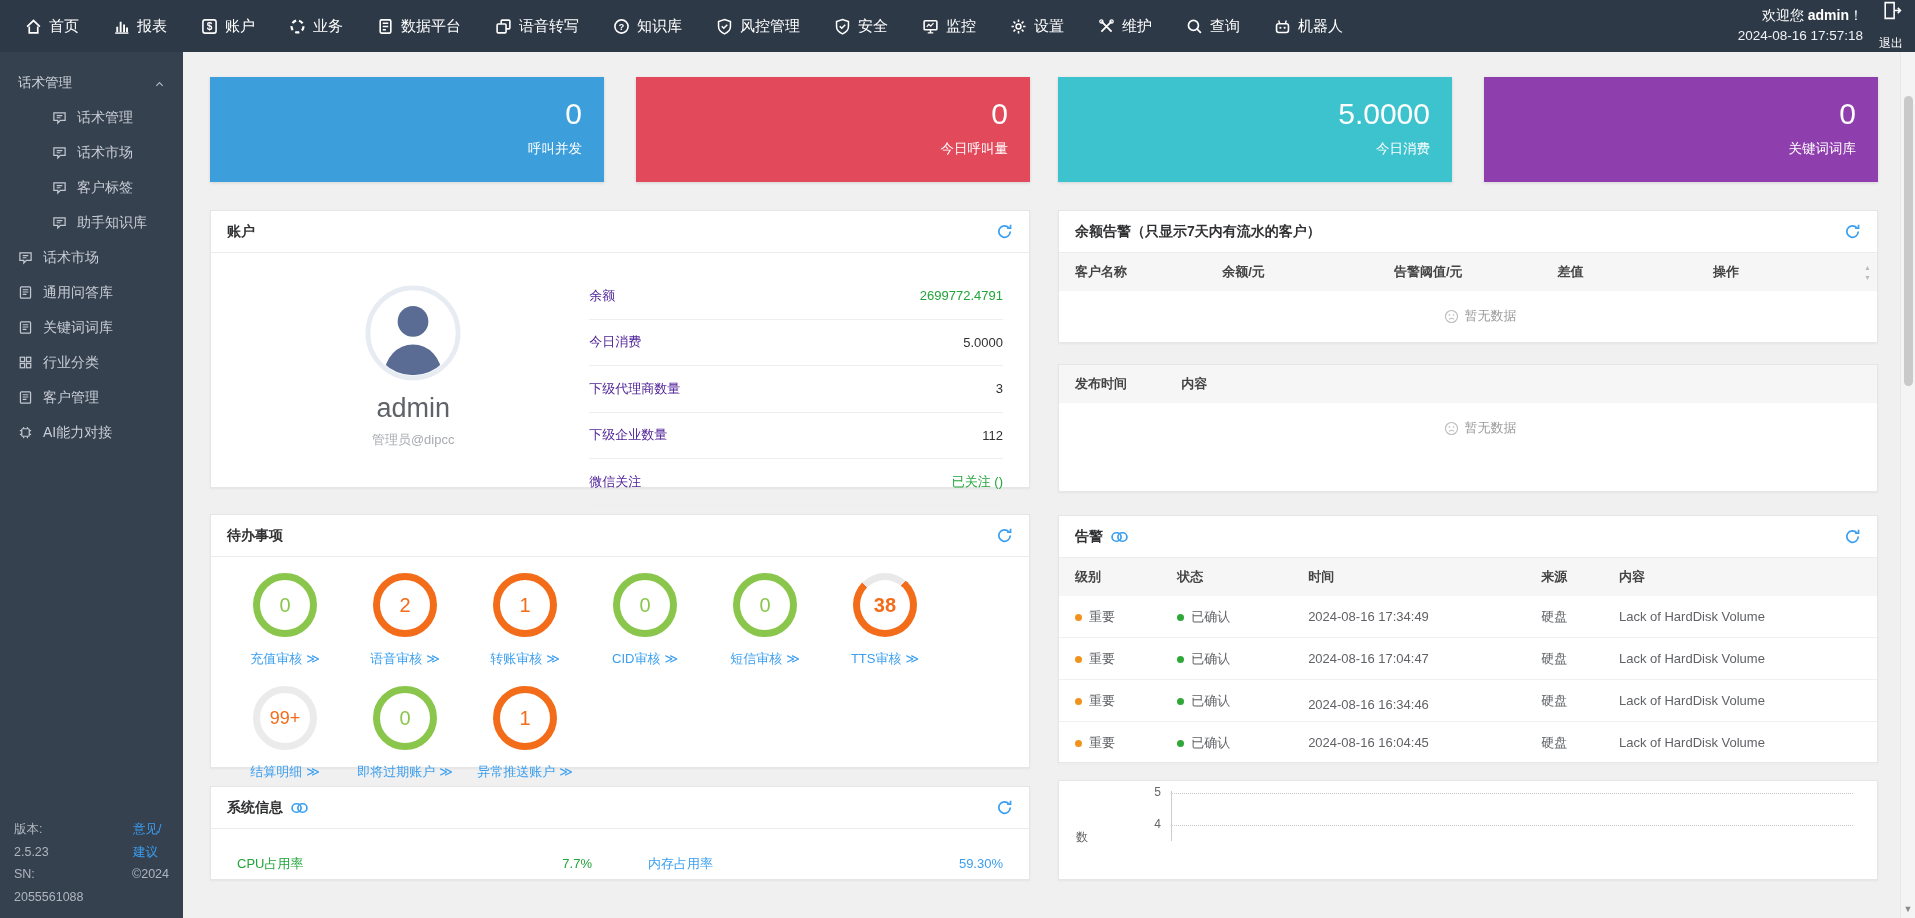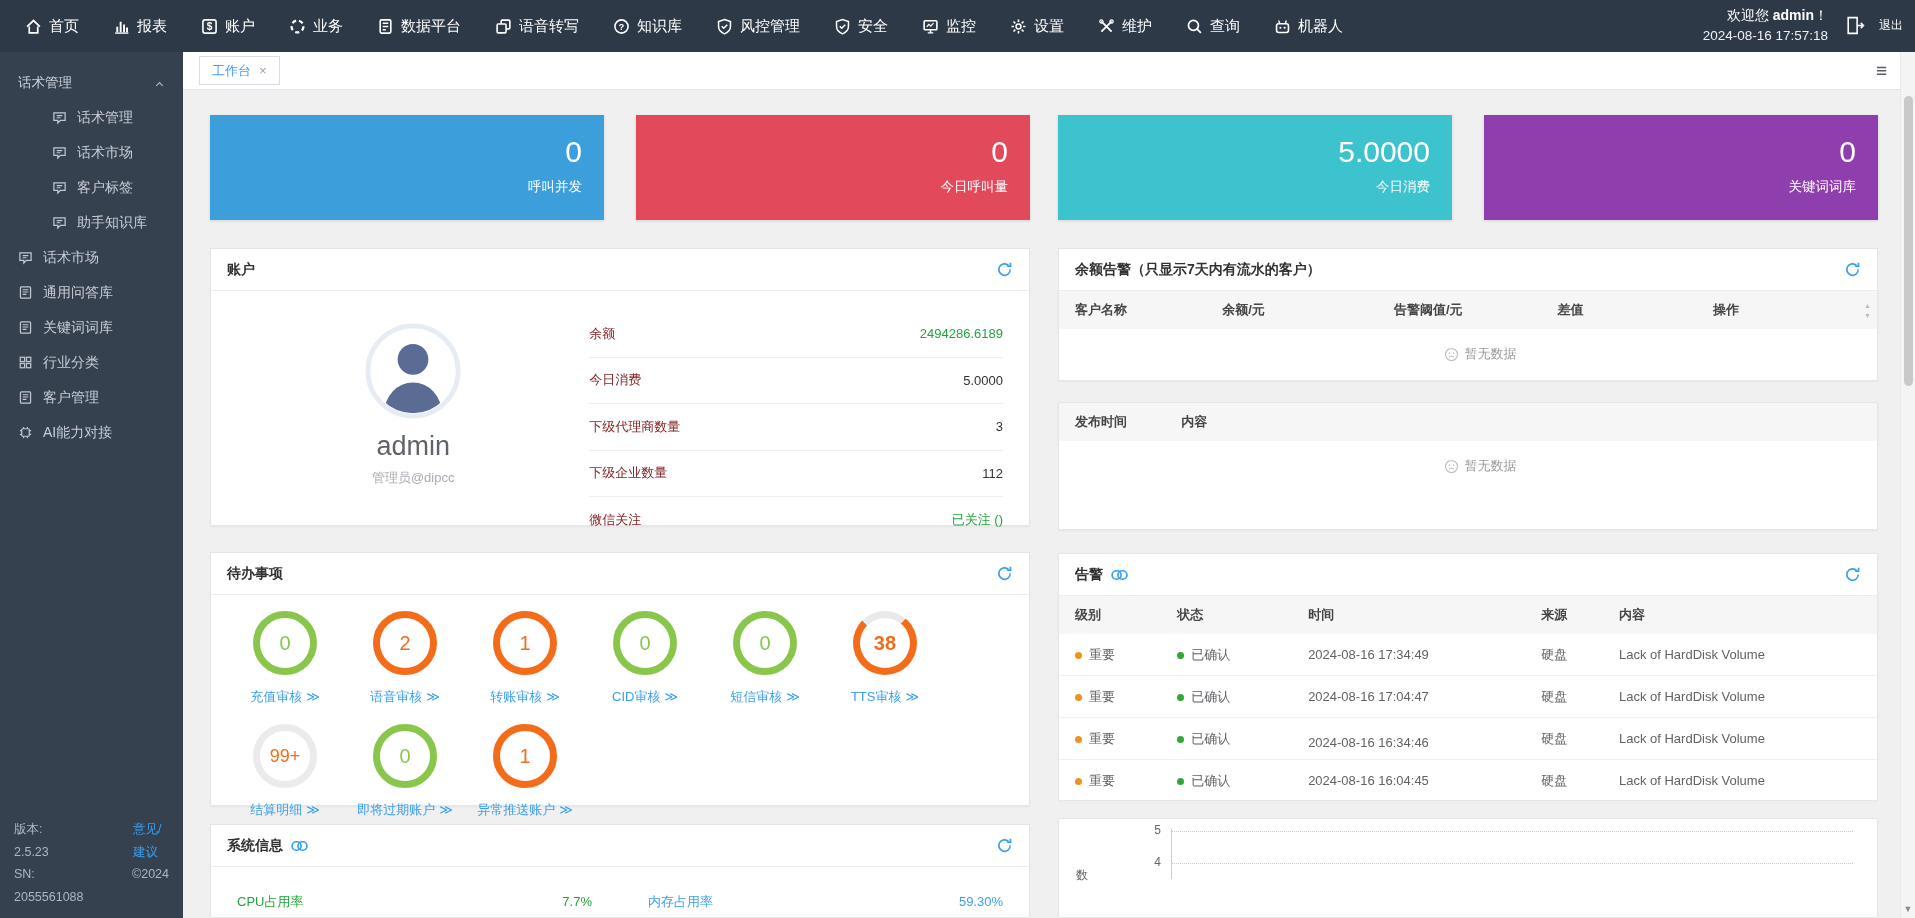--- a/index.html
+++ b/index.html
@@ -9,21 +9,21 @@
   
   .navbar { height:52px; background:#2e3947; display:flex; align-items:center; color:#fff; flex:0 0 52px; }
   .nav-items { display:flex; align-items:center; height:100%; margin-left:8px; }
   .nav-item { display:flex; align-items:center; gap:7px; padding:0 17px; height:100%; color:#fff; font-size:15px; cursor:pointer; text-decoration:none; white-space:nowrap; }
   .nav-ic { width:17px; height:17px; display:inline-flex; color:#fff; }
   .nav-ic svg { width:100%; height:100%; }
   .nav-right { margin-left:auto; display:flex; align-items:center; }
   .welcome-block { text-align:right; font-size:14px; line-height:1.55; margin-right:16px; }
   .welcome-line b { font-weight:bold; }
   .time-line { font-size:13.5px; color:#eef1f5; }
-  .logout { display:flex; flex-direction:row; align-items:center; gap:14px; margin-right:12px; cursor:pointer; }
+  .logout { display:flex; flex-direction:column; align-items:center; gap:14px; margin-right:12px; cursor:pointer; }
   .logout .lg-ic { width:21px; height:21px; color:#fff; }
   .logout .lg-ic svg { width:100%; height:100%; }
   .logout .lg-txt { font-size:12px; color:#fff; }
 
   
   .body { flex:1; display:flex; min-height:0; }
   .sidebar { width:183px; background:#364150; position:relative; flex:0 0 183px; color:#c8cdd6; }
   .menu { padding-top:14px; }
   .m-group-head { display:flex; align-items:center; height:34px; padding:0 18px; font-size:13.5px; cursor:pointer; color:#cdd2da; }
   .m-group-head .chev { margin-left:auto; width:11px; height:11px; color:#aeb5bf; }
@@ -62,21 +62,21 @@
 
   
   .panel.account { margin-top:28px; height:278px; }
   .acct-body { display:flex; padding:18px 26px 0 26px; }
   .acct-left { width:46%; display:flex; flex-direction:column; align-items:center; padding-top:14px; }
   .avatar { width:96px; height:96px; }
   .acct-name { font-size:27px; color:#5f6368; margin-top:12px; }
   .acct-role { font-size:13px; color:#a8abb2; margin-top:7px; }
   .acct-rows { flex:1; padding-top:2px; }
   .acct-row { display:flex; align-items:center; height:46.5px; border-bottom:1px solid #eeeeee; font-size:13px; }
-  .acct-row .lbl { color:#7f1d1d; }
+  .acct-row .lbl { color:#4c1d95; }
   .acct-row .val { margin-left:auto; }
   .val-green { color:#21a53a; }
   .val-dark { color:#303133; }
   .val-red { color:#f23c3c; }
 
   
   .panel.todo { margin-top:26px; height:254px; }
   .todo-grid { display:grid; grid-template-columns:repeat(6,120px); row-gap:18px; padding:16px 0 0 14px; justify-items:center; }
   .todo-cell { display:flex; flex-direction:column; align-items:center; }
   .ring { width:64px; height:64px; border-radius:50%; border:7px solid #ccc; display:flex; align-items:center; justify-content:center; font-size:20px; }
@@ -386,27 +386,20 @@
           <a>意见/建议</a>
         </div>
         <div class="sf-row">
           <span>SN: 2055561088</span>
           <span>©2024</span>
         </div>
       </div>
     </aside>
 
     <main class="main">
-      <div class="tabbar">
-        <div class="tab">
-          <span>工作台</span>
-          <span class="tab-close">×</span>
-        </div>
-        <div class="tab-list-btn">≡</div>
-      </div>
 
       <div class="content">
 
         <div class="col left">
           <div class="cards-row" id="left-cards">
               <div class="stat-card" style="background: rgb(60, 159, 219);">
                 <div class="stat-value">0</div>
                 <div class="stat-label">呼叫并发</div>
               </div>
               <div class="stat-card" style="background: rgb(226, 73, 91);">
@@ -438,21 +431,21 @@
                       <path d="M20 94 a30 32 0 0 1 60 0 z" fill="#5a6c94"></path>
                     </g>
                   </svg>
                 </span>
                 <div class="acct-name">admin</div>
                 <div class="acct-role">管理员@dipcc</div>
               </div>
               <div class="acct-rows" id="acct-rows">
                   <div class="acct-row">
                     <span class="lbl">余额</span>
-                    <span class="val val-green">2494286.6189</span>
+                    <span class="val val-green">2699772.4791</span>
                   </div>
                   <div class="acct-row">
                     <span class="lbl">今日消费</span>
                     <span class="val val-dark">5.0000</span>
                   </div>
                   <div class="acct-row">
                     <span class="lbl">下级代理商数量</span>
                     <span class="val val-dark">3</span>
                   </div>
                   <div class="acct-row">

